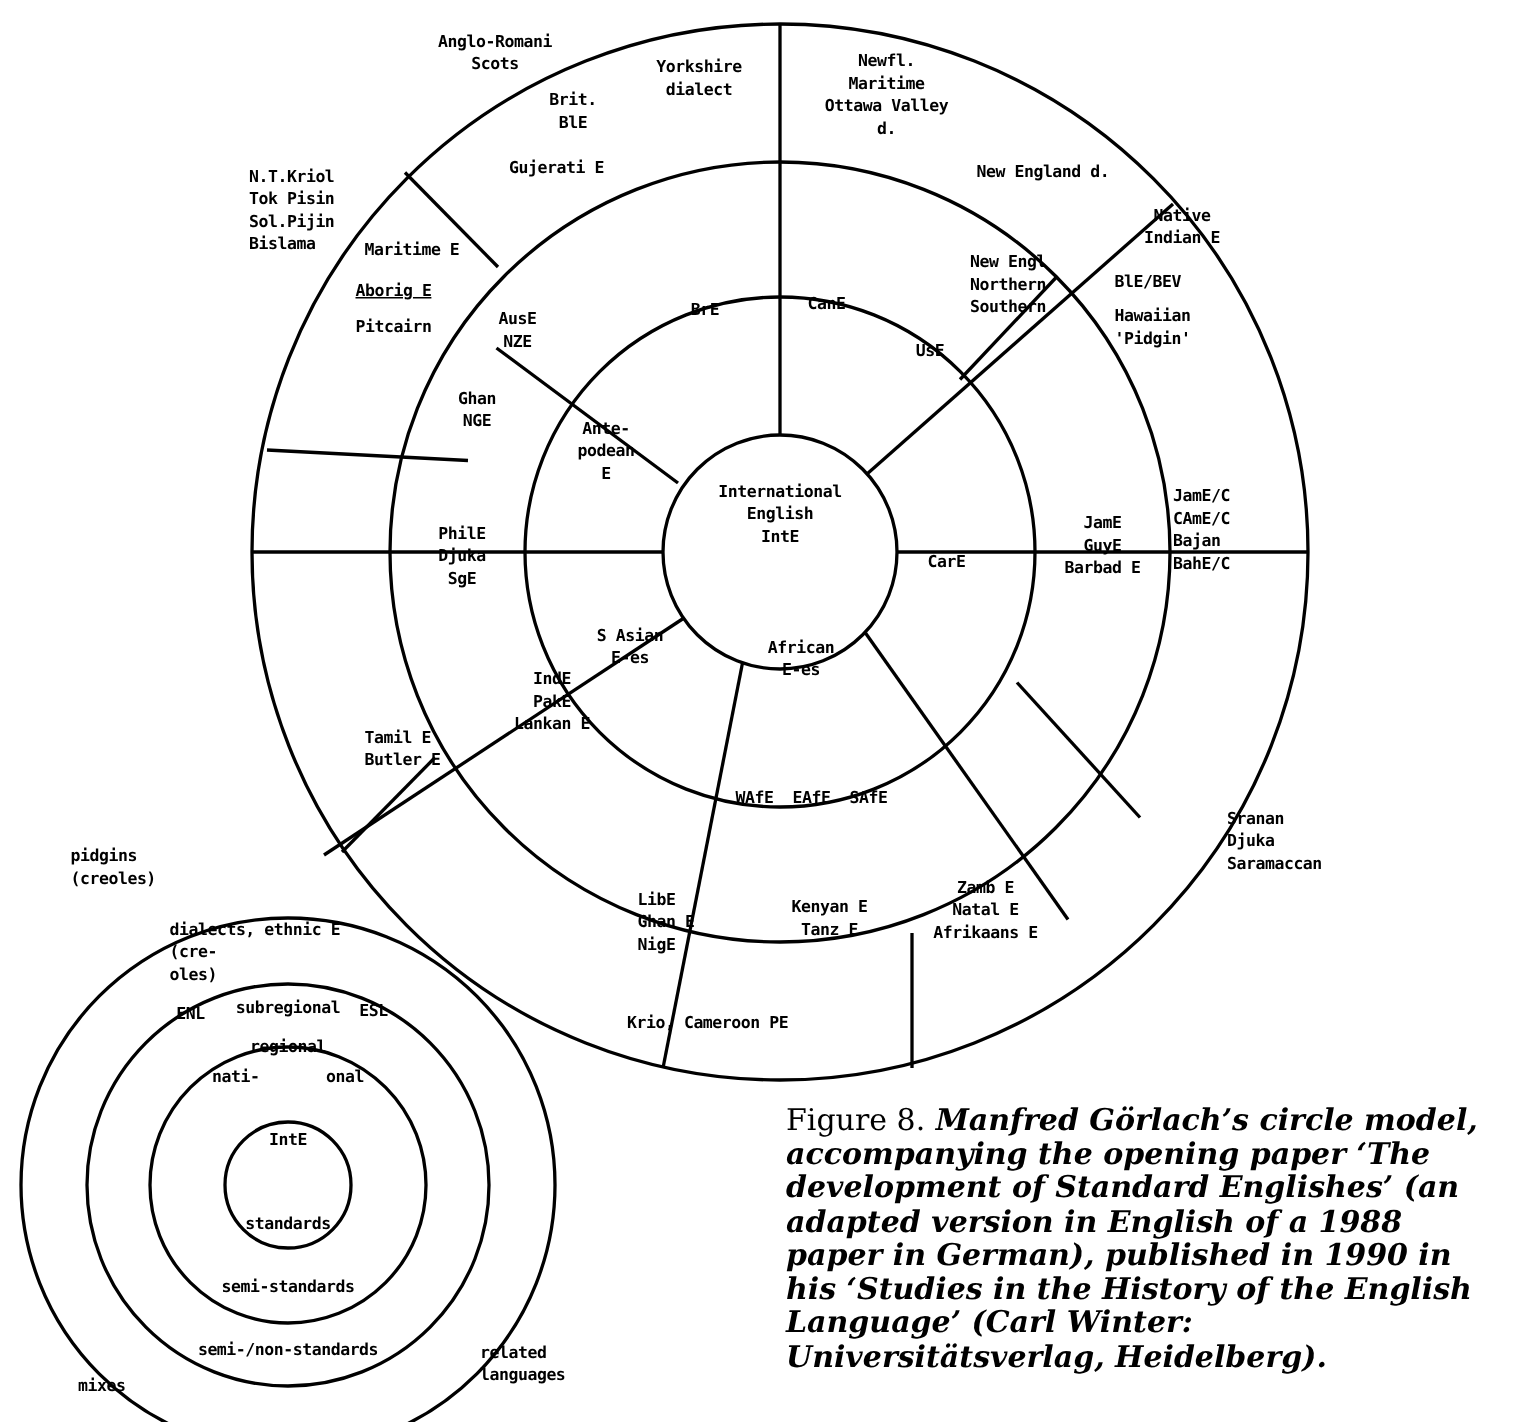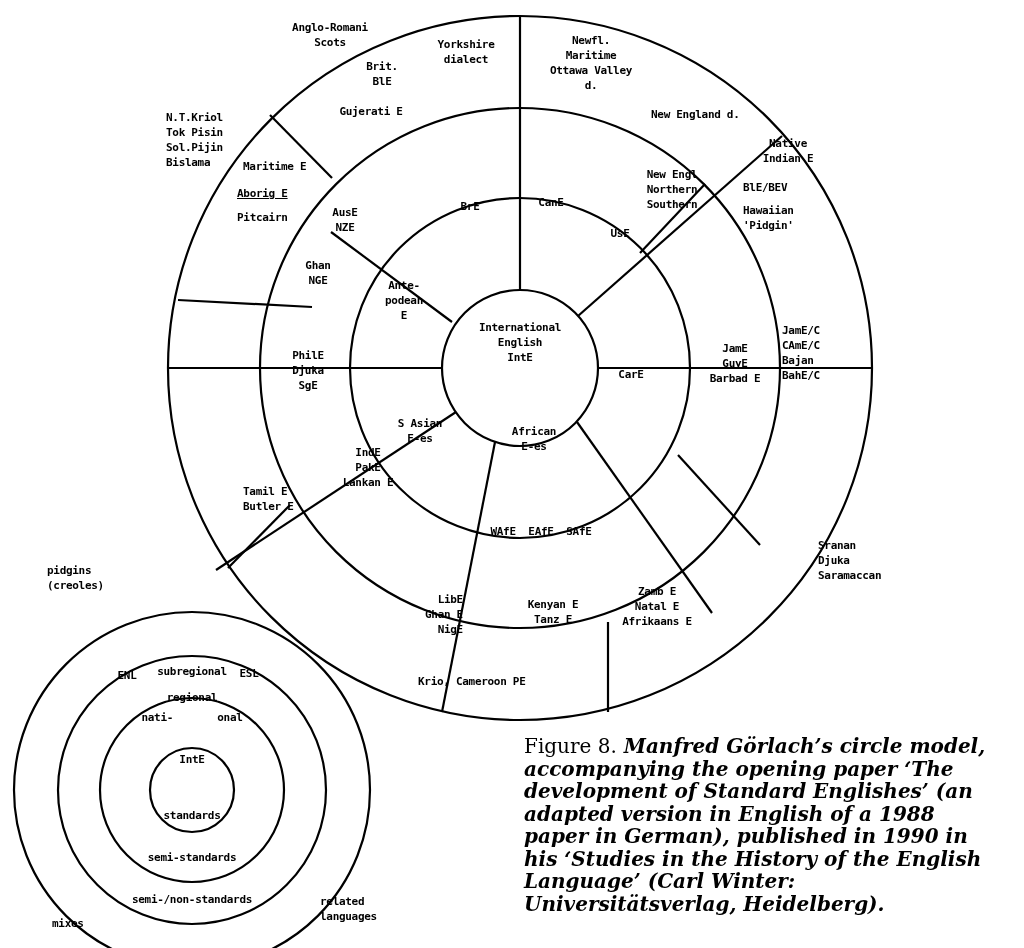--- a/index.html
+++ b/index.html
@@ -148,21 +148,21 @@
 'Pidgin'</div>
   <div class="lbl l" style="left:782px; top:323px;">JamE/C
 CAmE/C
 Bajan
 BahE/C</div>
   <div class="lbl c" style="left:657px; top:584px;">Zamb E
 Natal E
 Afrikaans E</div>
   <div class="lbl c" style="left:553px; top:597px;">Kenyan E
 Tanz E</div>
-  <div class="lbl l" style="left:425px; top:592px;text-align:right;">LibE
+  <div class="lbl l" style="left:425px; top:592px;">LibE
 Ghan E
 NigE</div>
   <div class="lbl l" style="left:243px; top:484px;">Tamil E
 Butler E</div>
   <div class="lbl l" style="left:243px; top:159px;">Maritime E</div>
   <div class="lbl l" style="left:237px; top:186px;text-decoration:underline;">Aborig E</div>
   <div class="lbl l" style="left:237px; top:210px;">Pitcairn</div>
 
   <div class="lbl c" style="left:330px; top:20px;">Anglo-Romani
 Scots</div>
@@ -177,20 +177,23 @@
 
   <div class="lbl c" style="left:192px; top:752px;">IntE</div>
   <div class="lbl c" style="left:192px; top:808px;">standards</div>
   <div class="lbl c" style="left:192px; top:850px;">semi-standards</div>
   <div class="lbl c" style="left:192px; top:892px;">semi-/non-standards</div>
   <div class="lbl c" style="left:192px; top:690px;">regional</div>
   <div class="lbl c" style="left:192px; top:710px;">nati-       onal</div>
   <div class="lbl c" style="left:192px; top:664px;">subregional</div>
   <div class="lbl c" style="left:127px; top:668px;">ENL</div>
   <div class="lbl c" style="left:249px; top:666px;">ESL</div>
+  <div class="lbl l" style="left:113px; top:612px;">dialects, ethnic E
+(cre-
+oles)</div>
   <div class="lbl l" style="left:47px; top:563px;">pidgins
 (creoles)</div>
   <div class="lbl l" style="left:52px; top:916px;">mixes</div>
   <div class="lbl l" style="left:320px; top:894px;">related
 languages</div>
 
   <div class="caption">
     <span class="hd">Figure 8.</span><span class="it"> Manfred Görlach’s circle model, accompanying the opening paper ‘The development of Standard Englishes’ (an adapted version in English of a 1988 paper in German), published in 1990 in his ‘Studies in the History of the English Language’ (Carl Winter: Universitätsverlag, Heidelberg).</span>
   </div>
 

